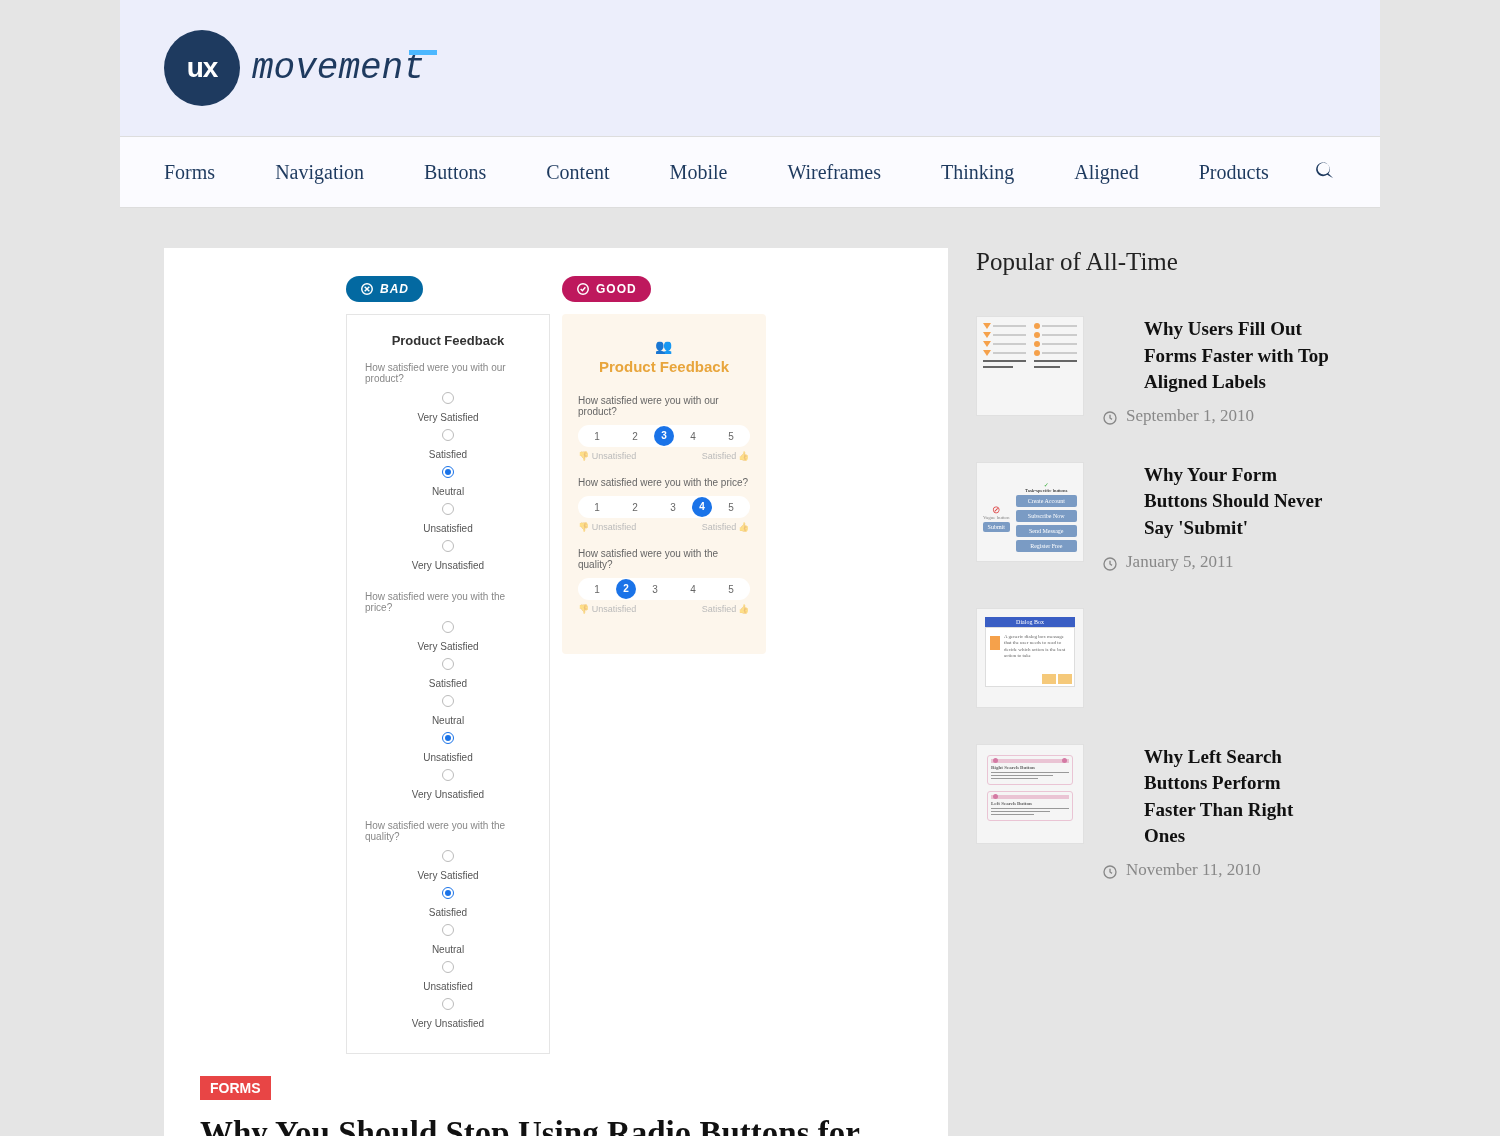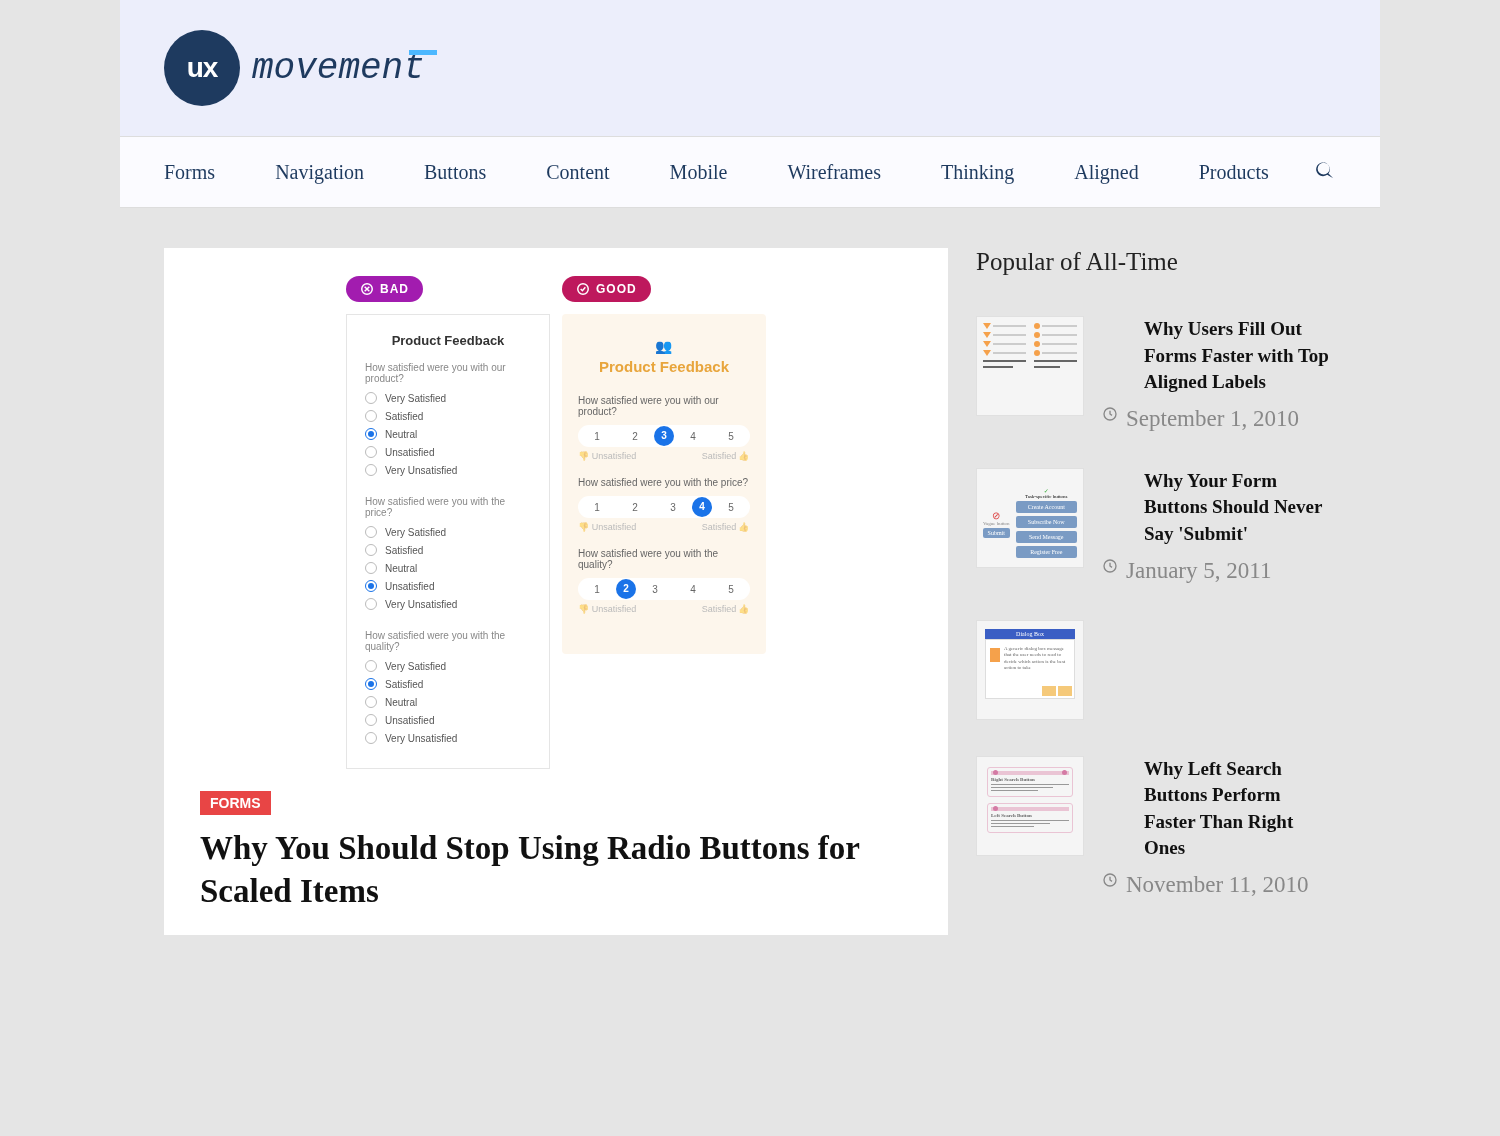--- a/index.html
+++ b/index.html
@@ -30,33 +30,33 @@
 
 .content { display: flex; padding: 40px 44px; gap: 28px; background: #e5e5e5; }
 .main { flex: 1; background: white; padding: 22px 36px; }
 
 .sidebar { width: 360px; }
 .sidebar-title { font-size: 25px; font-weight: normal; color: #222; margin-bottom: 40px; font-family: Georgia, serif; }
 .pop-item { display: flex; gap: 18px; margin-bottom: 36px; }
 .pop-thumb { width: 108px; height: 100px; background: #f5f5f5; border: 1px solid #e0e0e0; flex-shrink: 0; position: relative; overflow: hidden; }
 .pop-body { flex: 1; }
 .pop-title { font-size: 19px; font-weight: bold; color: #111; line-height: 1.4; margin-bottom: 10px; font-family: Georgia, serif; margin-left: 42px; }
-.pop-meta { display: flex; align-items: flex-start; gap: 8px; color: #888; font-size: 23px; }
+.pop-meta { display: flex; align-items: flex-end; gap: 8px; color: #888; font-size: 17px; }
 .pop-meta svg { width: 16px; height: 16px; fill: none; stroke: #888; stroke-width: 2; }
 
 .hero { display: flex; gap: 12px; padding: 6px 0 22px; justify-content: center; }
 .badge { display: inline-flex; align-items: center; gap: 6px; padding: 6px 14px; border-radius: 16px; color: white; font-size: 12px; font-weight: bold; font-family: Arial, sans-serif; letter-spacing: 1px; margin-bottom: 12px; }
-.badge-bad { background: #a21caf; }
+.badge-bad { background: #0369a1; font-style: italic; }
 .badge-good { background: #be185d; }
 .badge svg { width: 14px; height: 14px; }
 
 .bad-card { background: white; border: 1px solid #e5e5e5; padding: 18px; width: 204px; font-family: Arial, sans-serif; }
 .bad-title { text-align: center; font-weight: bold; font-size: 13px; color: #333; margin-bottom: 14px; }
 .bad-q { font-size: 10px; color: #888; margin-bottom: 8px; }
-.radio-opt { display: flex; align-items: center; gap: 8px; margin-bottom: 6px; font-size: 10px; color: #555; }
+.radio-opt { display: flex; align-items: center; gap: 8px; margin-bottom: 6px; font-size: 10px; color: #555; flex-direction: column; }
 .radio-c { width: 12px; height: 12px; border: 1.5px solid #bbb; border-radius: 50%; flex-shrink: 0; position: relative; }
 .radio-c.sel { border-color: #1a73e8; }
 .radio-c.sel::after { content: ''; position: absolute; width: 6px; height: 6px; background: #1a73e8; border-radius: 50%; top: 50%; left: 50%; transform: translate(-50%, -50%); }
 .bad-sep { height: 14px; }
 
 .good-card { background: #fdf6ec; padding: 24px 16px; width: 204px; font-family: Arial, sans-serif; border-radius: 4px; }
 .good-icon { text-align: center; margin-bottom: 4px; color: #e8a53c; font-size: 14px; }
 .good-title { text-align: center; font-weight: bold; font-size: 15px; color: #e8a53c; margin-bottom: 20px; }
 .good-q { font-size: 10px; color: #666; margin-bottom: 8px; }
 .scale2 { display: flex; background: white; border-radius: 14px; height: 22px; align-items: center; margin-bottom: 4px; }

